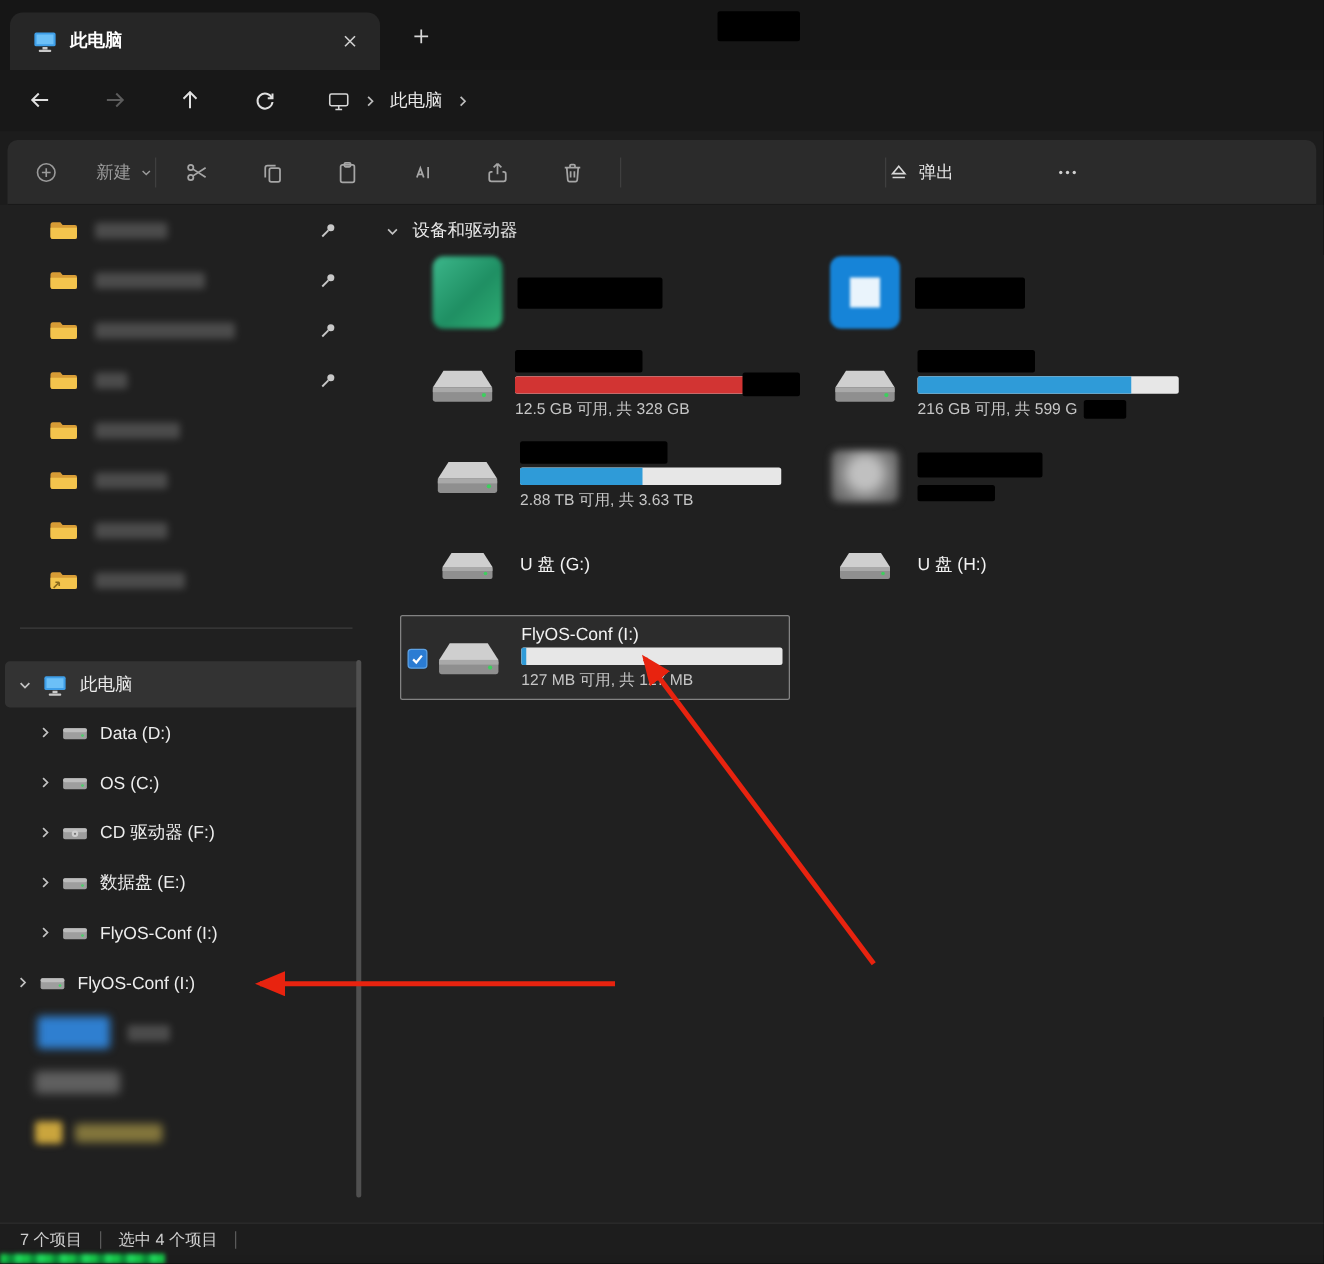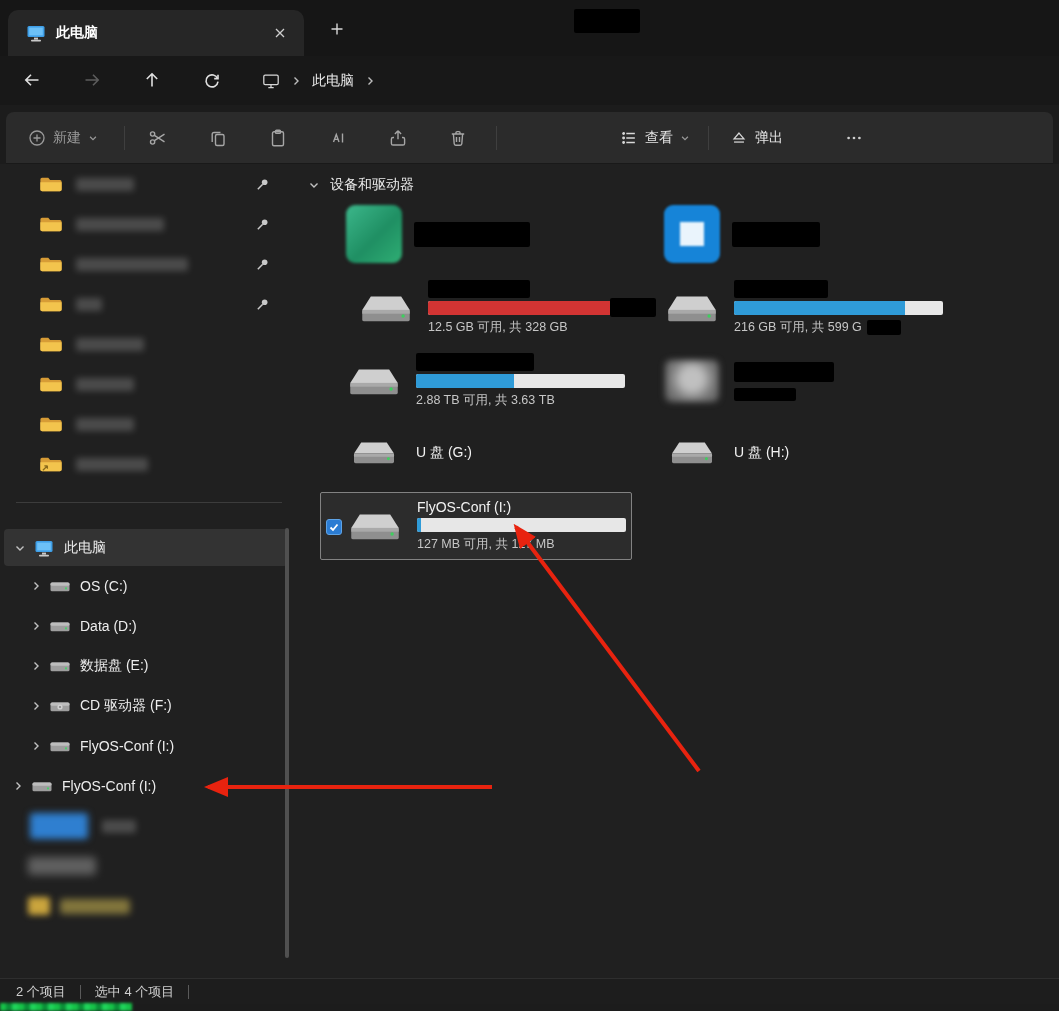--- a/index.html
+++ b/index.html
@@ -20,21 +20,21 @@
   .nav-btn { position:absolute; top:6px; width:36px; height:36px; display:flex; align-items:center; justify-content:center; border-radius:4px; color:#e0e0e0; cursor:pointer; }
   .nav-btn.disabled { color:#5c5c5c; }
   .breadcrumb { position:absolute; left:250px; top:8px; height:34px; display:flex; align-items:center; gap:10px; padding:0 12px; font-size:14px; color:#eaeaea; }
   .crumb-chev { color:#bdbdbd; display:flex; }
 
   
   .cmdbar { position:absolute; left:6px; top:112px; width:1047px; height:52px; background:#2b2b2b; border-radius:8px 8px 0 0; border-bottom:1px solid #191919; }
   .cmd-abs { position:absolute; top:0; height:52px; display:flex; align-items:center; }
   .cmd-group { gap:7px; padding:0 8px; border-radius:4px; cursor:pointer; font-size:14px; }
   .cmd-group .lbl { color:#e6e6e6; }
-  .cmd-group.dim .lbl { color:#9a9a9a; }
+  .cmd-group.dim .lbl { color:#9a9a9a;margin-left:24px; }
   .cmd-iconbtn { width:44px; justify-content:center; border-radius:4px; cursor:pointer; color:#a6a6a6; }
   .cmd-div { position:absolute; top:14px; width:1px; height:24px; background:#3f3f3f; }
   .chev-dn { display:flex; color:#9a9a9a; }
 
   
   .bodyarea { position:absolute; left:0; top:164px; width:100%; height:814px; background:#202020; }
 
   
   .sidebar { position:absolute; left:0; top:0; width:298px; height:100%; }
   .side-row { height:40px; display:flex; align-items:center; position:relative; cursor:pointer; }
@@ -197,37 +197,23 @@
           <path d="M6 9.5 H5 a1.6 1.6 0 0 0 -1.6 1.6 v4.3 A1.6 1.6 0 0 0 5 17 h10 a1.6 1.6 0 0 0 1.6-1.6 v-4.3 A1.6 1.6 0 0 0 15 9.5 H14"></path>
         </svg>
     </div>
     <div class="cmd-abs cmd-iconbtn" style="left:430px">
       <svg width="20" height="20" viewBox="0 0 20 20" fill="none" stroke="currentColor" stroke-width="1.4">
           <path d="M3.8 6 h12.4 M8 6 V4.6 a1 1 0 0 1 1-1 h2 a1 1 0 0 1 1 1 V6 M5.4 6 l.8 9.8 a1.5 1.5 0 0 0 1.5 1.4 h4.6 a1.5 1.5 0 0 0 1.5-1.4 L14.6 6 M8.5 9 v5 M11.5 9 v5"></path>
         </svg>
     </div>
     <div class="cmd-div" style="left:490px"></div>
 
-    <div class="cmd-abs cmd-group" style="left:606px">
-      <svg width="18" height="18" viewBox="0 0 20 20" fill="none" stroke="#d8d8d8" stroke-width="1.4">
-          <path d="M7 5 h9.5 M7 10 h9.5 M7 15 h9.5"></path>
-          <circle cx="4" cy="5" r="0.9" fill="#d8d8d8"></circle>
-          <circle cx="4" cy="10" r="0.9" fill="#d8d8d8"></circle>
-          <circle cx="4" cy="15" r="0.9" fill="#d8d8d8"></circle>
-        </svg>
-      <span class="lbl">查看</span>
-      <span class="chev-dn">
-          <svg width="10" height="10" viewBox="0 0 12 12" fill="none" stroke="currentColor" stroke-width="1.4">
-            <path d="M2.5 4.5 L6 8 L9.5 4.5"></path>
-          </svg>
-        </span>
-    </div>
     <div class="cmd-div" style="left:702px"></div>
 
-    <div class="cmd-abs cmd-group" style="left:716px">
+    <div class="cmd-abs cmd-group" style="left:696px">
       <svg width="18" height="18" viewBox="0 0 20 20" fill="none" stroke="#d8d8d8" stroke-width="1.4">
           <path d="M10 4.5 L15.5 11 H4.5 z"></path>
           <path d="M4.5 14.5 h11"></path>
         </svg>
       <span class="lbl">弹出</span>
     </div>
     <div class="cmd-abs cmd-iconbtn" style="left:826px">
       <svg width="18" height="18" viewBox="0 0 20 20" fill="#cfcfcf">
           <circle cx="4" cy="10" r="1.5"></circle>
           <circle cx="10" cy="10" r="1.5"></circle>
@@ -363,51 +349,36 @@
               <path d="M4.5 2.5 L8 6 L4.5 9.5"></path>
             </svg>
           </span>
         <span class="t-icon">
             <svg width="20" height="14" viewBox="0 0 20 14">
               <rect x="0.5" y="3.5" width="19" height="8.8" rx="1.5" fill="#9e9e9e"></rect>
               <rect x="0.5" y="3.5" width="19" height="3.2" rx="1.5" fill="#bdbdbd"></rect>
               <circle cx="16" cy="9.4" r="1.1" fill="#49d06a"></circle>
             </svg>
           </span>
-        <span class="t-label">OS (C:)</span>
+        <span class="t-label">Data (D:)</span>
       </div>
       <div class="tree-row">
         <span class="t-chev">
             <svg width="12" height="12" viewBox="0 0 12 12" fill="none" stroke="currentColor" stroke-width="1.4">
               <path d="M4.5 2.5 L8 6 L4.5 9.5"></path>
             </svg>
           </span>
         <span class="t-icon">
             <svg width="20" height="14" viewBox="0 0 20 14">
               <rect x="0.5" y="3.5" width="19" height="8.8" rx="1.5" fill="#9e9e9e"></rect>
               <rect x="0.5" y="3.5" width="19" height="3.2" rx="1.5" fill="#bdbdbd"></rect>
               <circle cx="16" cy="9.4" r="1.1" fill="#49d06a"></circle>
             </svg>
           </span>
-        <span class="t-label">Data (D:)</span>
-      </div>
-      <div class="tree-row">
-        <span class="t-chev">
-            <svg width="12" height="12" viewBox="0 0 12 12" fill="none" stroke="currentColor" stroke-width="1.4">
-              <path d="M4.5 2.5 L8 6 L4.5 9.5"></path>
-            </svg>
-          </span>
-        <span class="t-icon">
-            <svg width="20" height="14" viewBox="0 0 20 14">
-              <rect x="0.5" y="3.5" width="19" height="8.8" rx="1.5" fill="#9e9e9e"></rect>
-              <rect x="0.5" y="3.5" width="19" height="3.2" rx="1.5" fill="#bdbdbd"></rect>
-              <circle cx="16" cy="9.4" r="1.1" fill="#49d06a"></circle>
-            </svg>
-          </span>
-        <span class="t-label">数据盘 (E:)</span>
+        <span class="t-label">OS (C:)</span>
       </div>
       <div class="tree-row">
         <span class="t-chev">
             <svg width="12" height="12" viewBox="0 0 12 12" fill="none" stroke="currentColor" stroke-width="1.4">
               <path d="M4.5 2.5 L8 6 L4.5 9.5"></path>
             </svg>
           </span>
         <span class="t-icon">
             <svg width="20" height="14" viewBox="0 0 20 14">
               <rect x="0.5" y="3.5" width="19" height="8.8" rx="1.5" fill="#9e9e9e"></rect>
@@ -424,37 +395,52 @@
               <path d="M4.5 2.5 L8 6 L4.5 9.5"></path>
             </svg>
           </span>
         <span class="t-icon">
             <svg width="20" height="14" viewBox="0 0 20 14">
               <rect x="0.5" y="3.5" width="19" height="8.8" rx="1.5" fill="#9e9e9e"></rect>
               <rect x="0.5" y="3.5" width="19" height="3.2" rx="1.5" fill="#bdbdbd"></rect>
               <circle cx="16" cy="9.4" r="1.1" fill="#49d06a"></circle>
             </svg>
           </span>
-        <span class="t-label">FlyOS-Conf (I:)</span>
+        <span class="t-label">数据盘 (E:)</span>
       </div>
       <div class="tree-row">
-        <span class="t-chev root">
+        <span class="t-chev">
             <svg width="12" height="12" viewBox="0 0 12 12" fill="none" stroke="currentColor" stroke-width="1.4">
               <path d="M4.5 2.5 L8 6 L4.5 9.5"></path>
             </svg>
           </span>
         <span class="t-icon">
             <svg width="20" height="14" viewBox="0 0 20 14">
               <rect x="0.5" y="3.5" width="19" height="8.8" rx="1.5" fill="#9e9e9e"></rect>
               <rect x="0.5" y="3.5" width="19" height="3.2" rx="1.5" fill="#bdbdbd"></rect>
               <circle cx="16" cy="9.4" r="1.1" fill="#49d06a"></circle>
             </svg>
           </span>
         <span class="t-label">FlyOS-Conf (I:)</span>
       </div>
+      <div class="tree-row">
+        <span class="t-chev root">
+            <svg width="12" height="12" viewBox="0 0 12 12" fill="none" stroke="currentColor" stroke-width="1.4">
+              <path d="M4.5 2.5 L8 6 L4.5 9.5"></path>
+            </svg>
+          </span>
+        <span class="t-icon">
+            <svg width="20" height="14" viewBox="0 0 20 14">
+              <rect x="0.5" y="3.5" width="19" height="8.8" rx="1.5" fill="#9e9e9e"></rect>
+              <rect x="0.5" y="3.5" width="19" height="3.2" rx="1.5" fill="#bdbdbd"></rect>
+              <circle cx="16" cy="9.4" r="1.1" fill="#49d06a"></circle>
+            </svg>
+          </span>
+        <span class="t-label">FlyOS-Conf (I:)</span>
+      </div>
 
       <div class="side-row">
         <span style="margin-left:30px;width:58px;height:26px;background:#2f7fd0;filter:blur(3.5px);border-radius:3px"></span>
         <span class="blurtxt" style="width:34px"></span>
       </div>
       <div class="side-row">
         <span style="margin-left:28px;width:68px;height:18px;background:#8a8a8a;filter:blur(4px);border-radius:3px;opacity:.6"></span>
       </div>
       <div class="side-row">
         <span style="margin-left:28px;width:22px;height:18px;background:#caa53d;filter:blur(3px);border-radius:3px"></span>
@@ -483,21 +469,21 @@
       </div>
       <div class="tile" style="left:338px;top:38px">
         <div class="tile-ic">
             <div class="app-icon app-win">
               <div class="inner"></div>
             </div>
           </div>
         <div class="censor-blk" style="width:88px;height:25px;margin-left:12px"></div>
       </div>
 
-      <div class="tile" style="left:32px;top:112px">
+      <div class="tile" style="left:16px;top:112px">
         <div class="tile-ic">
           <svg width="54" height="38" viewBox="0 0 56 40">
               <polygon points="12,8 44,8 53,22 3,22" fill="#cfcfcf"></polygon>
               <rect x="3" y="22" width="50" height="12" rx="2" fill="#8f8f8f"></rect>
               <rect x="3" y="22" width="50" height="4" fill="#a9a9a9"></rect>
               <circle cx="46" cy="28.5" r="1.8" fill="#3ecf5e"></circle>
             </svg>
         </div>
         <div class="tile-info">
           <div class="censor-blk" style="width:102px;height:18px"></div>
@@ -598,21 +584,21 @@
           <div class="bar-track">
               <div class="bar-fill" style="width: 2%; background: rgb(47, 155, 216);"></div>
             </div>
           <div class="cap-text">127 MB 可用, 共 127 MB</div>
         </div>
       </div>
     </div>
   </div>
 
   <div class="statusbar">
-    <span>2 个项目</span>
+    <span>7 个项目</span>
     <span class="status-sep"></span>
     <span>选中 4 个项目</span>
     <span class="status-sep"></span>
   </div>
 
   <div class="green-blur"></div>
 
   <svg class="arrows-svg">
     <defs>
       <marker id="ah" markerUnits="userSpaceOnUse" markerWidth="24" markerHeight="20" refX="20" refY="10" orient="auto">

